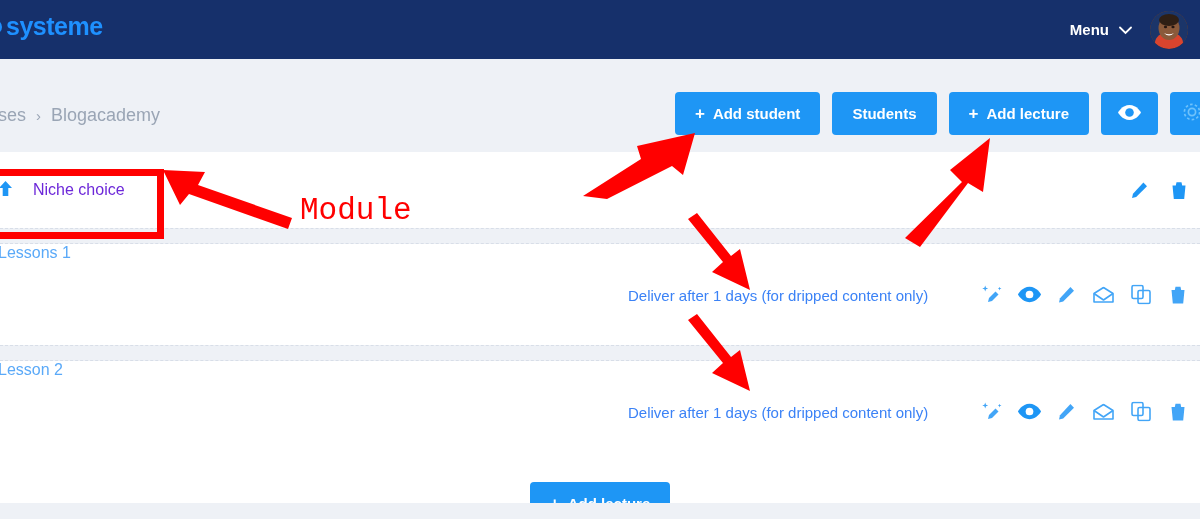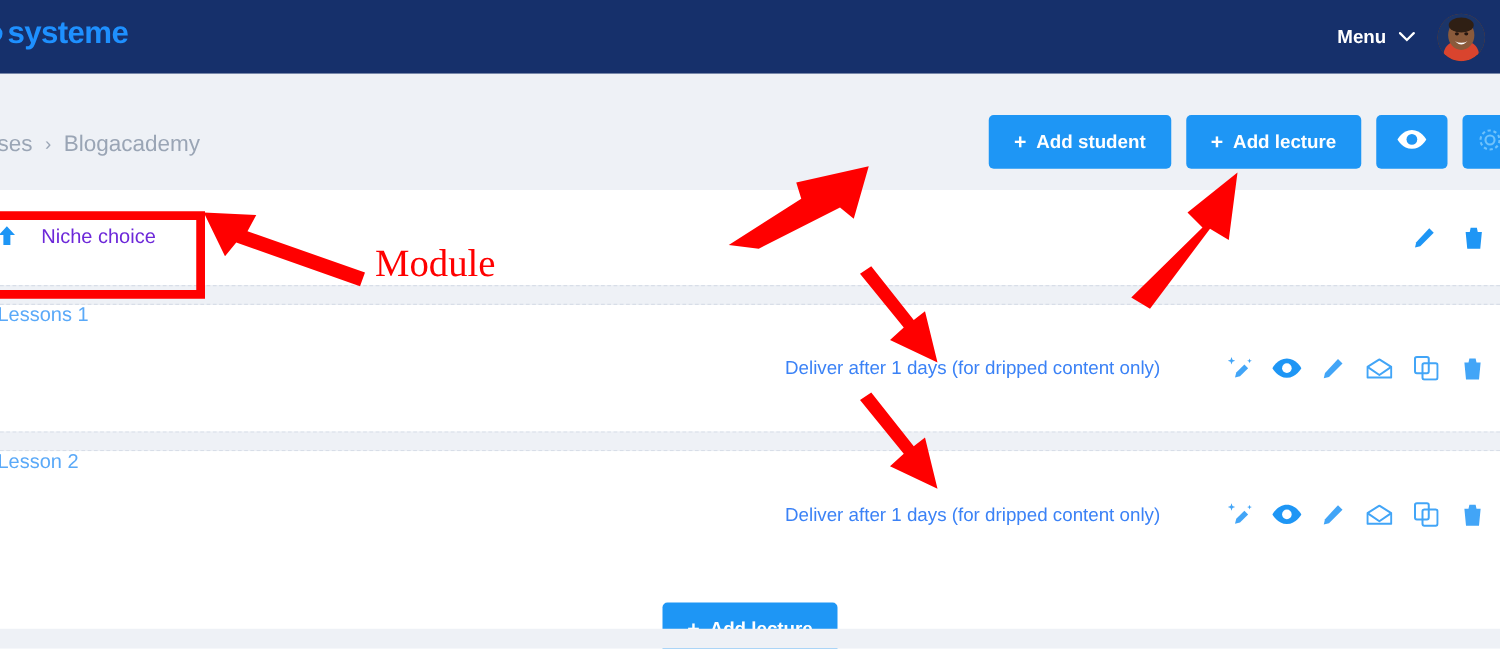--- a/index.html
+++ b/index.html
@@ -151,21 +151,21 @@
     pointer-events: none;
   }
   .anno-box {
     position: absolute;
     left: -14px; top: 169px;
     width: 178px; height: 70px;
     border: 7px solid #ff0000;
   }
   .anno-label {
     position: absolute; left: 300px; top: 193px;
-    font-family: Liberation Serif, serif;
+    font-family: Liberation Mono, monospace;
     font-size: 31px; color: #ff0000;
     white-space: nowrap;
   }
 </style>
 </head>
 <body>
 
 <div id="app">
 
   <div class="navbar">
@@ -210,20 +210,23 @@
     <span class="crumb-sep">›</span>
     <span>Blogacademy</span>
   </div>
 
   <div class="actions">
     <button class="btn">
       <span class="plus">+</span>
       <span>Add student</span>
     </button>
     <button class="btn">
+      <span>Students</span>
+    </button>
+    <button class="btn">
       <span class="plus">+</span>
       <span>Add lecture</span>
     </button>
     <button class="btn btn-icon">
       <span>
         <svg width="25" height="17" viewBox="0 0 25 17">
           <path d="M12.5 1 C5 1 1 8.5 1 8.5 C1 8.5 5 16 12.5 16 C20 16 24 8.5 24 8.5 C24 8.5 20 1 12.5 1 Z" fill="#ffffff"></path>
           <circle cx="12.5" cy="8.5" r="4.3" fill="#1e96f5"></circle>
         </svg>
       </span>

